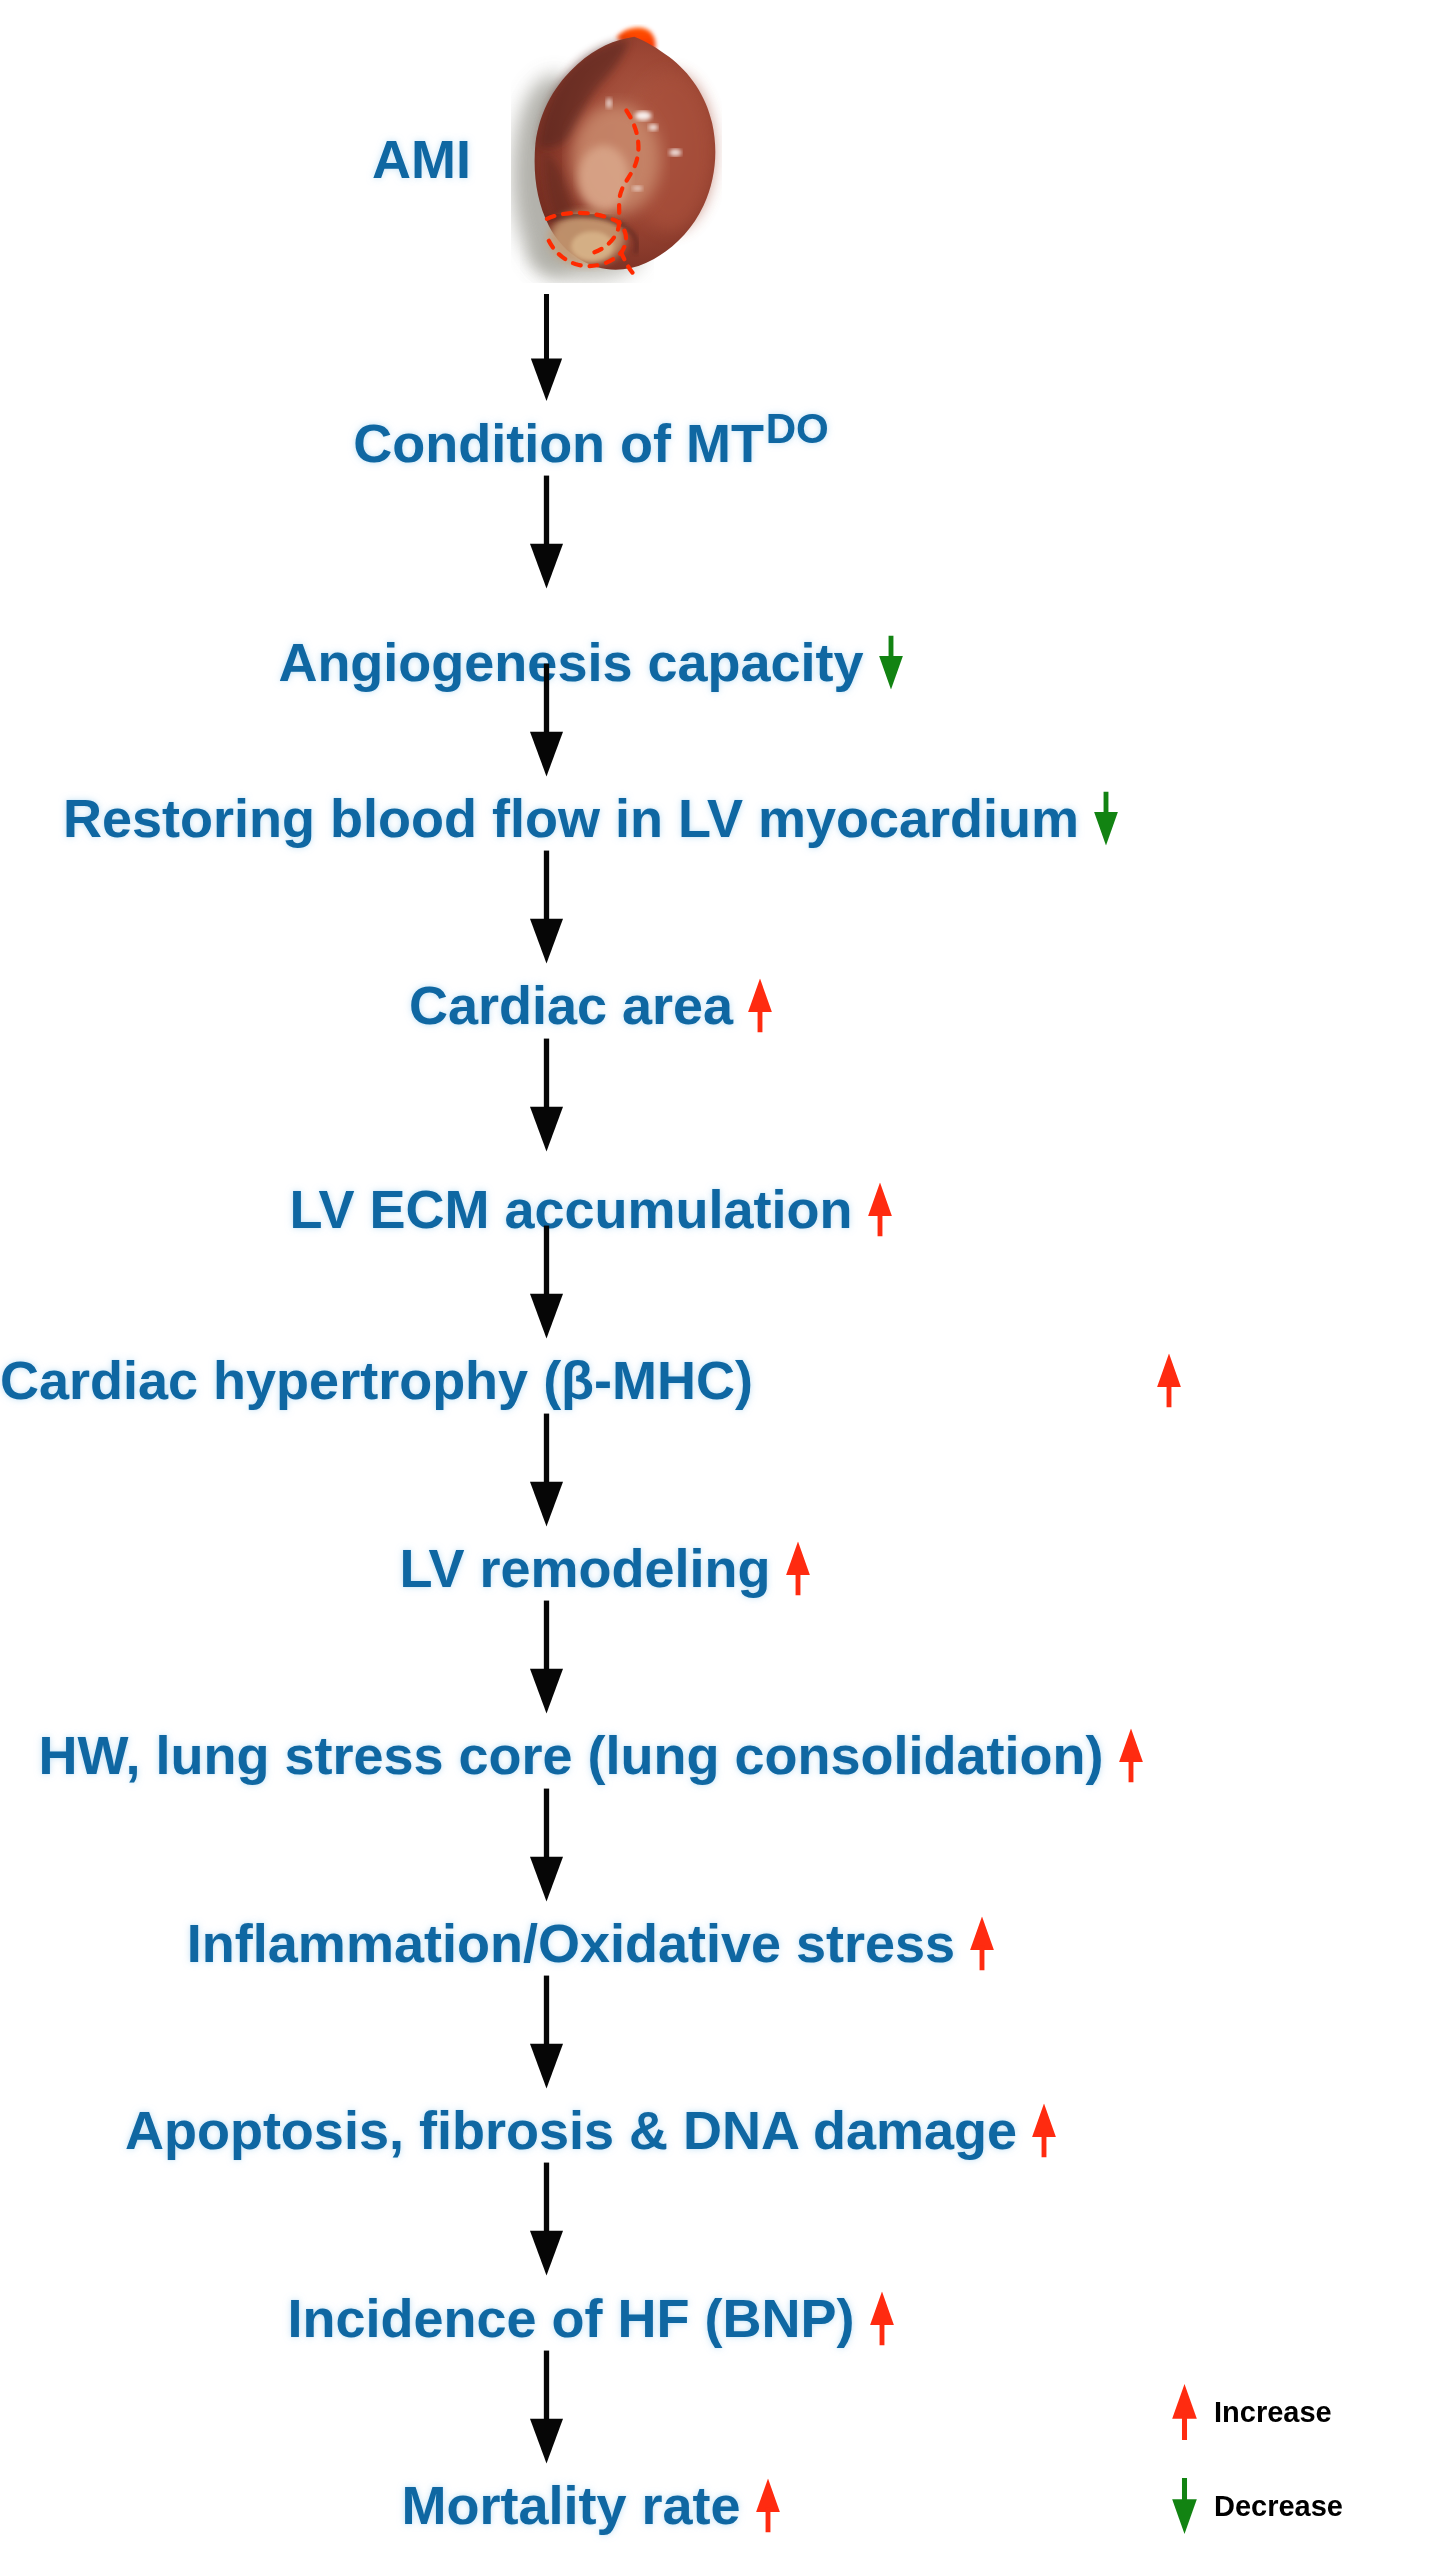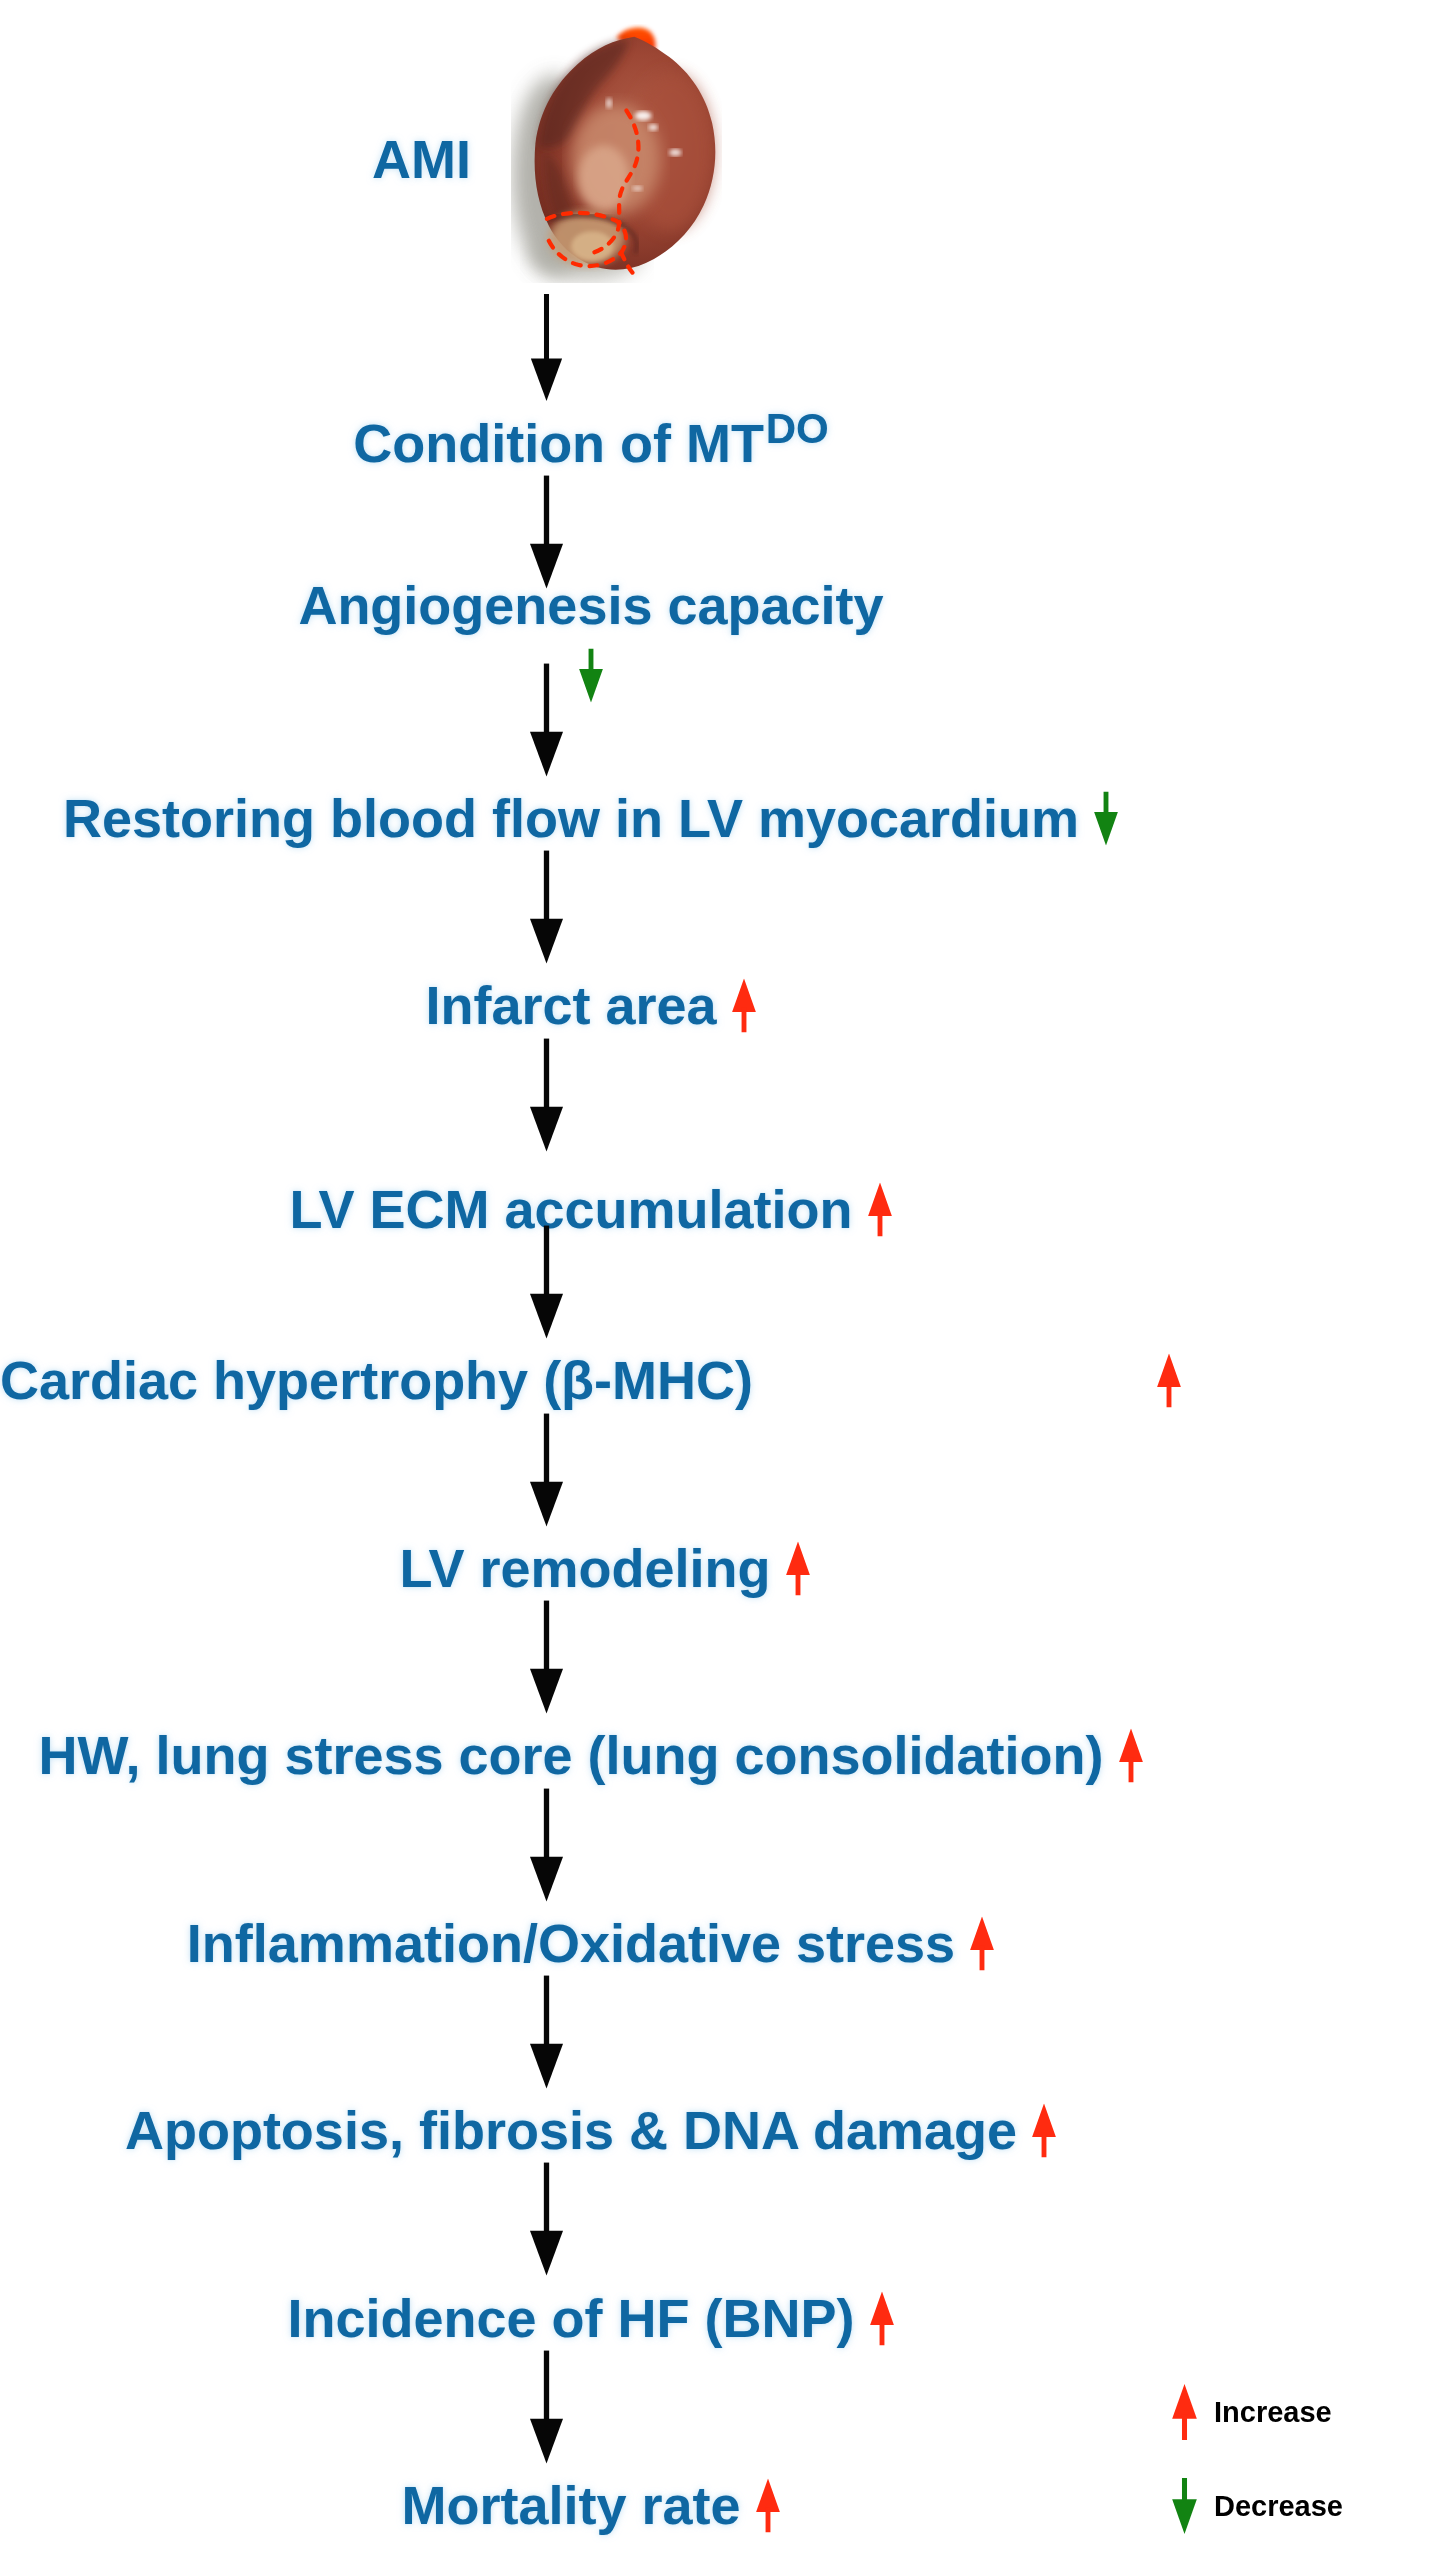--- a/index.html
+++ b/index.html
@@ -155,21 +155,21 @@
       </div>
       <div class="step" style="top: 443px;">
     <span class="flow-label">Condition of MT<span class="sup">DO</span></span>
   </div>
       <div class="connector" style="top: 475px;">
         <svg viewBox="0 0 62 212" xmlns="http://www.w3.org/2000/svg">
           <rect x="26" y="0" width="10" height="140"></rect>
           <polygon points="0,128 62,128 31,212"></polygon>
         </svg>
       </div>
-      <div class="step" style="top: 639px; flex-direction: column;">
+      <div class="step" style="top: 662px;">
     <span class="flow-label">Angiogenesis capacity</span>
   <span class="trend-arrow down">
           <svg viewBox="0 0 48 100" xmlns="http://www.w3.org/2000/svg">
             <rect x="19.5" y="0" width="9" height="46"></rect>
             <polygon points="2,38 46,38 24,100"></polygon>
           </svg>
         </span>
       </div>
       <div class="connector" style="top: 663px;">
         <svg viewBox="0 0 62 212" xmlns="http://www.w3.org/2000/svg">
@@ -186,21 +186,21 @@
           </svg>
         </span>
       </div>
       <div class="connector" style="top: 850px;">
         <svg viewBox="0 0 62 212" xmlns="http://www.w3.org/2000/svg">
           <rect x="26" y="0" width="10" height="140"></rect>
           <polygon points="0,128 62,128 31,212"></polygon>
         </svg>
       </div>
       <div class="step" style="top: 1005px;">
-    <span class="flow-label">Infarct area</span>
+    <span class="flow-label">Cardiac area</span>
   <span class="trend-arrow up">
           <svg viewBox="0 0 48 100" xmlns="http://www.w3.org/2000/svg">
             <polygon points="24,0 2,62 46,62"></polygon>
             <rect x="19.5" y="54" width="9" height="46"></rect>
           </svg>
         </span>
       </div>
       <div class="connector" style="top: 1038px;">
         <svg viewBox="0 0 62 212" xmlns="http://www.w3.org/2000/svg">
           <rect x="26" y="0" width="10" height="140"></rect>

